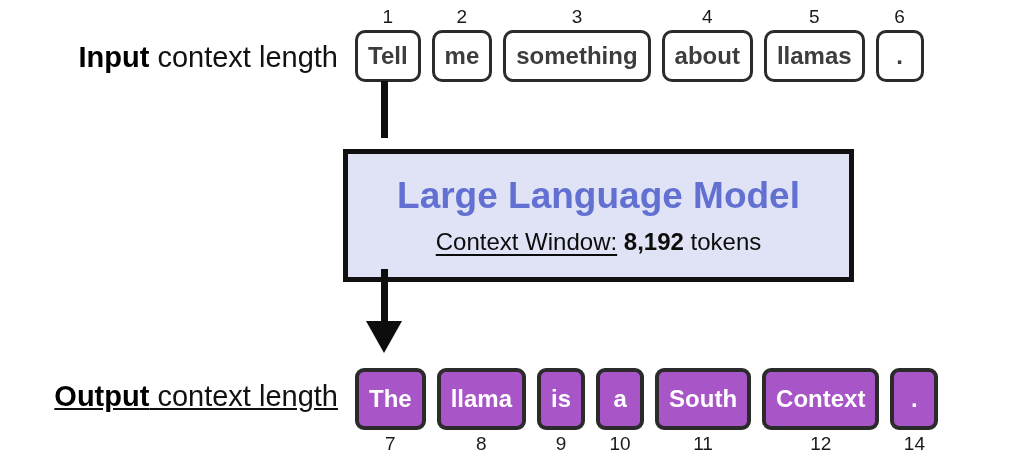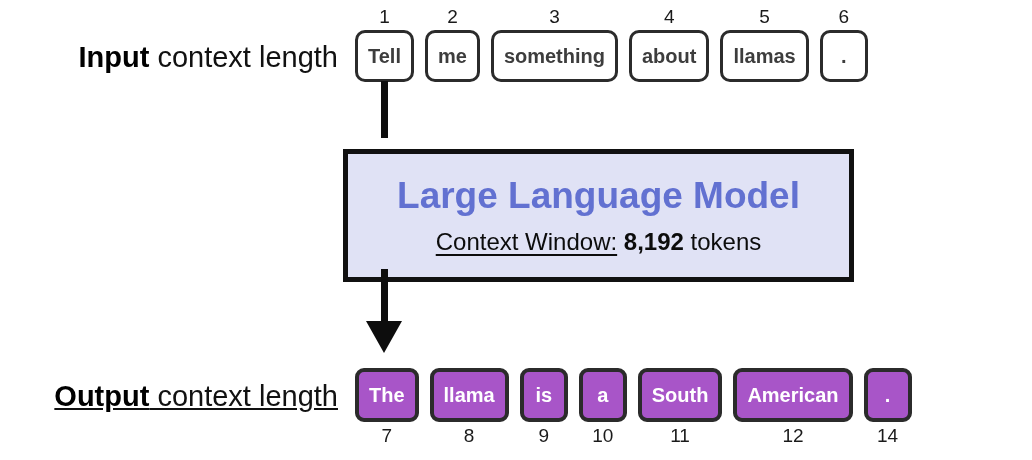--- a/index.html
+++ b/index.html
@@ -30,28 +30,28 @@
   .output-tokens{left:355px;top:368px;}
   .token-col{display:flex;flex-direction:column;align-items:center;}
   .token-num{
     font-size:19px;color:#1a1a1a;line-height:22px;height:22px;
   }
   .input-tokens .token-num{margin-bottom:2px;}
   .output-tokens .token-num{margin-top:3px;}
   .token-box{
     display:flex;align-items:center;justify-content:center;
     min-width:48px;padding:0 10px;white-space:nowrap;
-    font-weight:bold;font-size:20px;
+    font-weight:bold;font-size:24px;
   }
   .input-tokens .token-box{
     height:52px;background:#ffffff;color:var(--input-token-text);
     border:3.5px solid var(--border-dark);border-radius:10px;
   }
   .output-tokens .token-box{
-    height:54px;background:var(--purple);color:#ffffff;
+    height:62px;background:var(--purple);color:#ffffff;
     border:4px solid var(--border-dark);border-radius:9px;
   }
   
   .connector-line{
     position:absolute;left:381px;top:81px;width:7px;height:57px;background:var(--black);
   }
   .arrow-line{
     position:absolute;left:381px;top:269px;width:7px;height:53px;background:var(--black);
   }
   .arrow-head{
@@ -142,21 +142,21 @@
       </div>
       <div class="token-col">
         <div class="token-box">a</div>
         <div class="token-num">10</div>
       </div>
       <div class="token-col">
         <div class="token-box">South</div>
         <div class="token-num">11</div>
       </div>
       <div class="token-col">
-        <div class="token-box">American</div>
+        <div class="token-box">Context</div>
         <div class="token-num">12</div>
       </div>
       <div class="token-col">
         <div class="token-box">.</div>
         <div class="token-num">14</div>
       </div>
     </div>
 
 </div>
 

